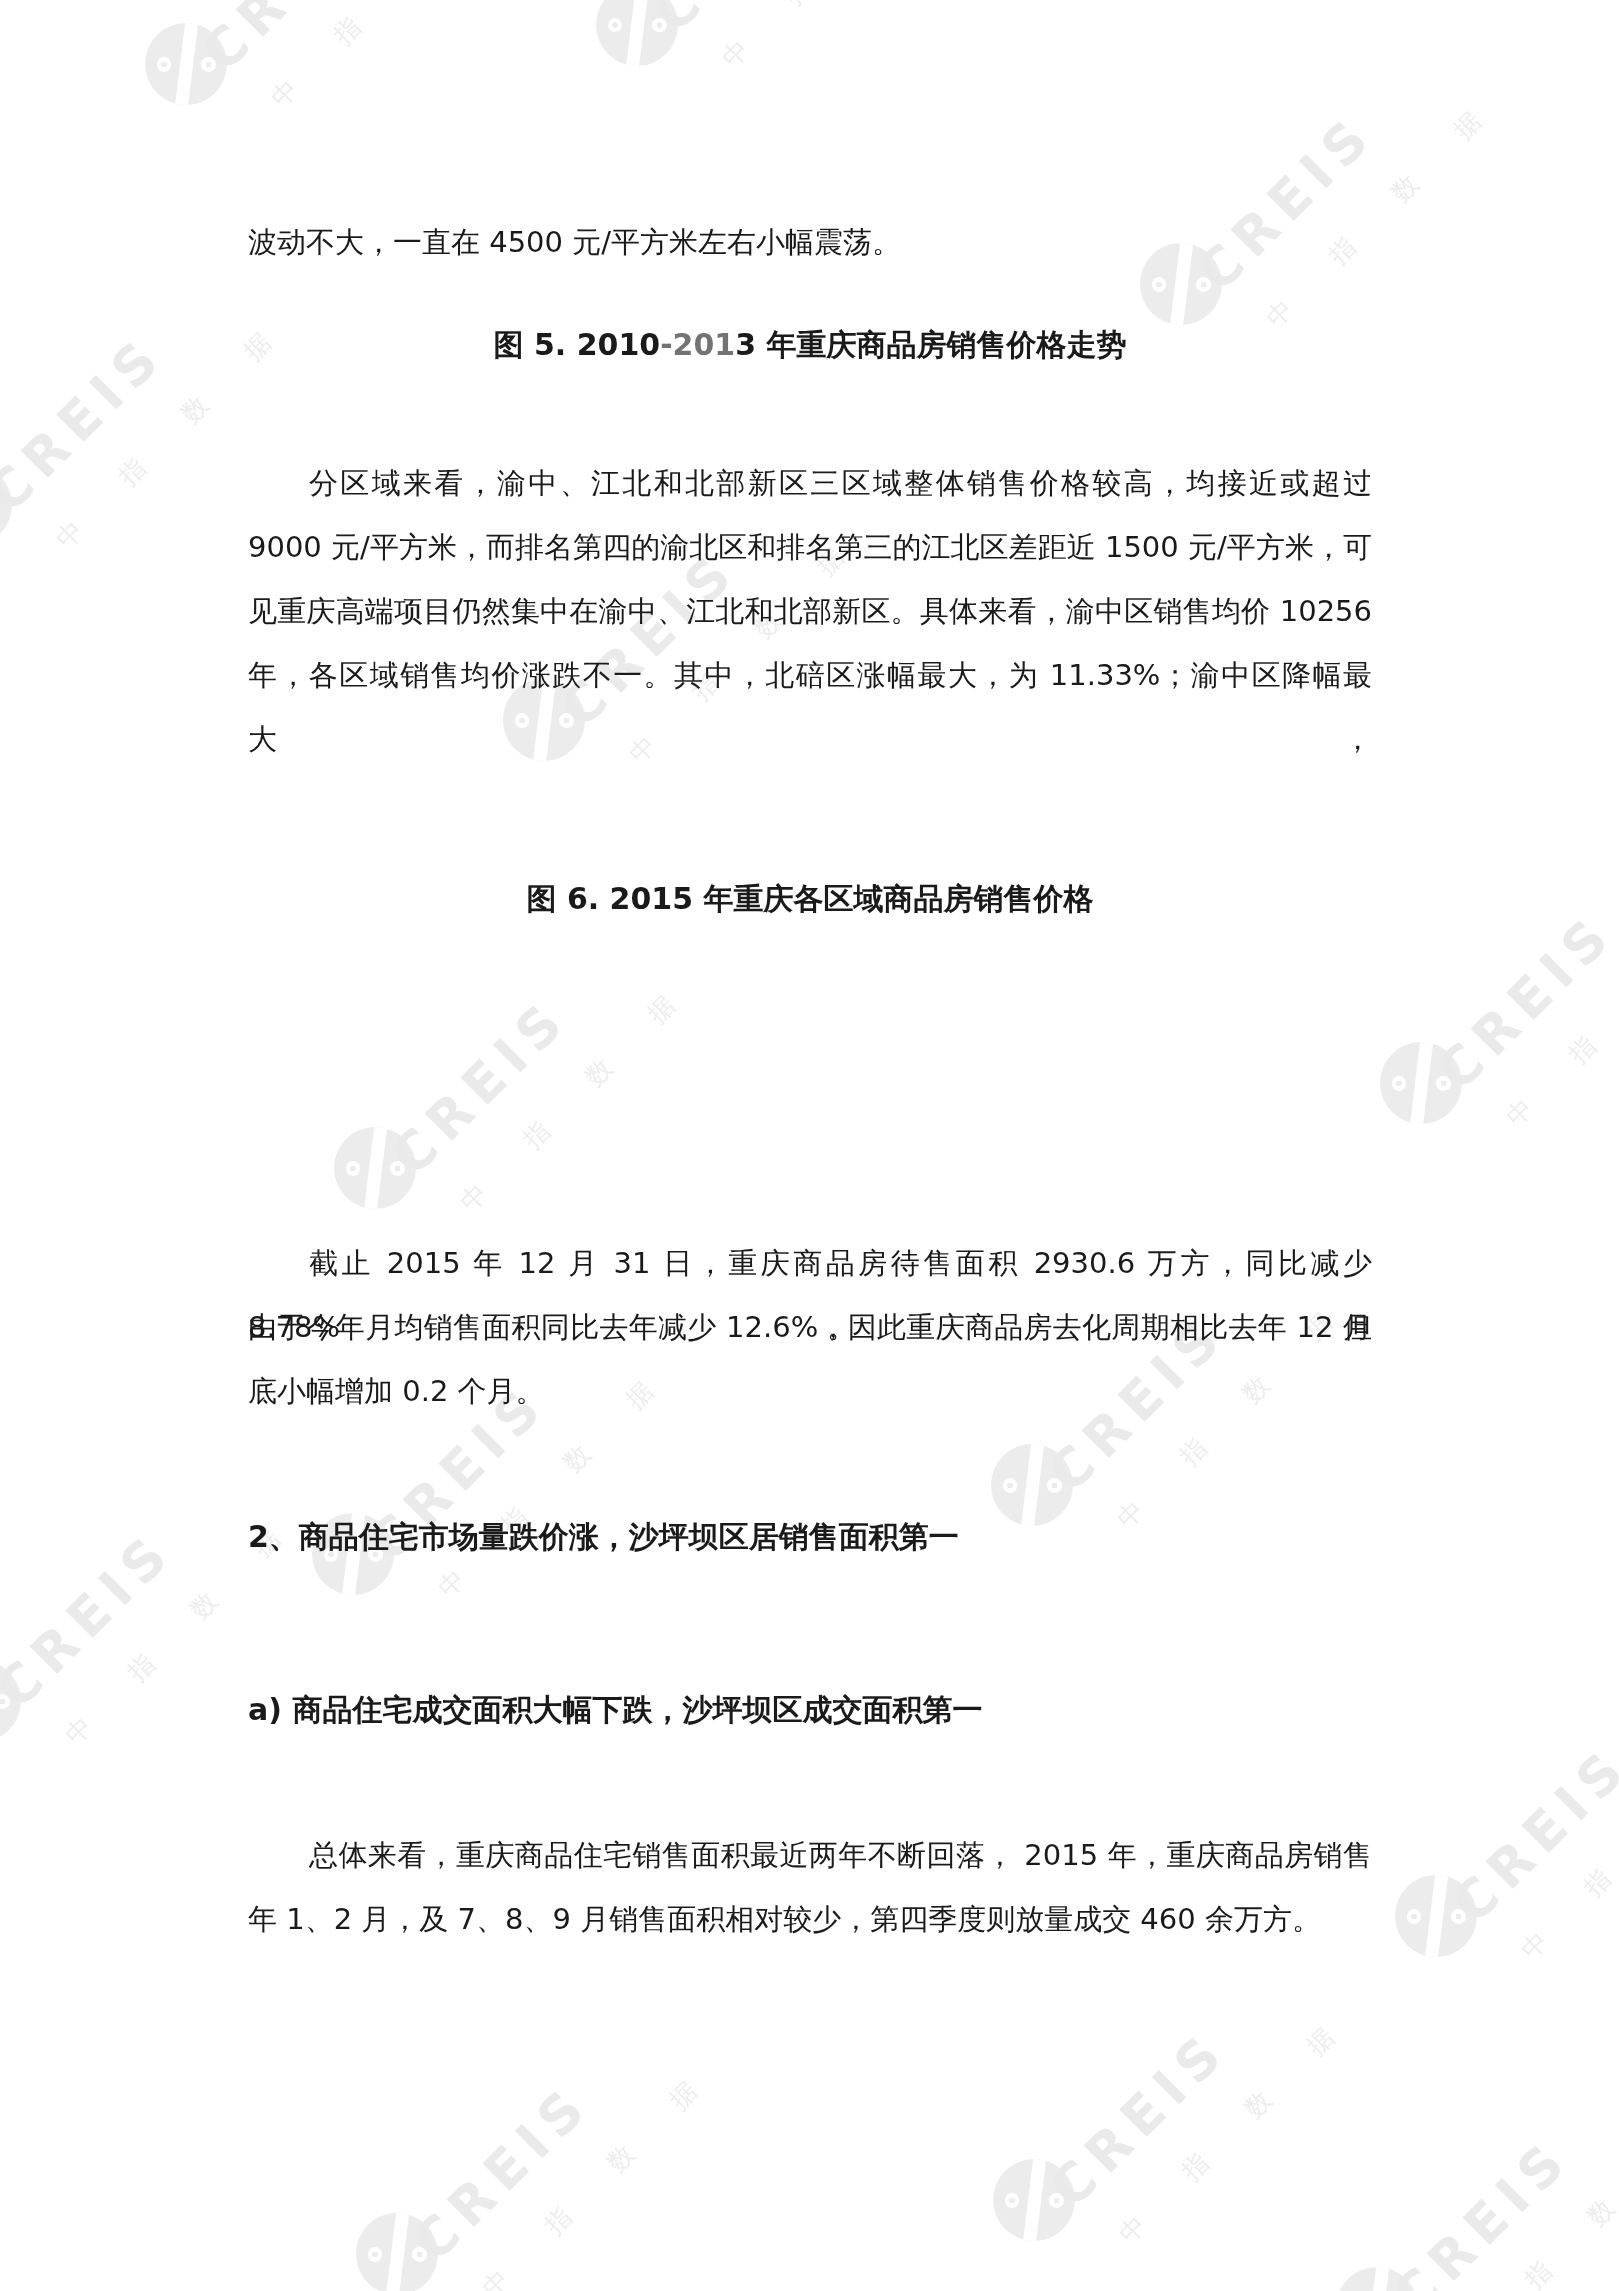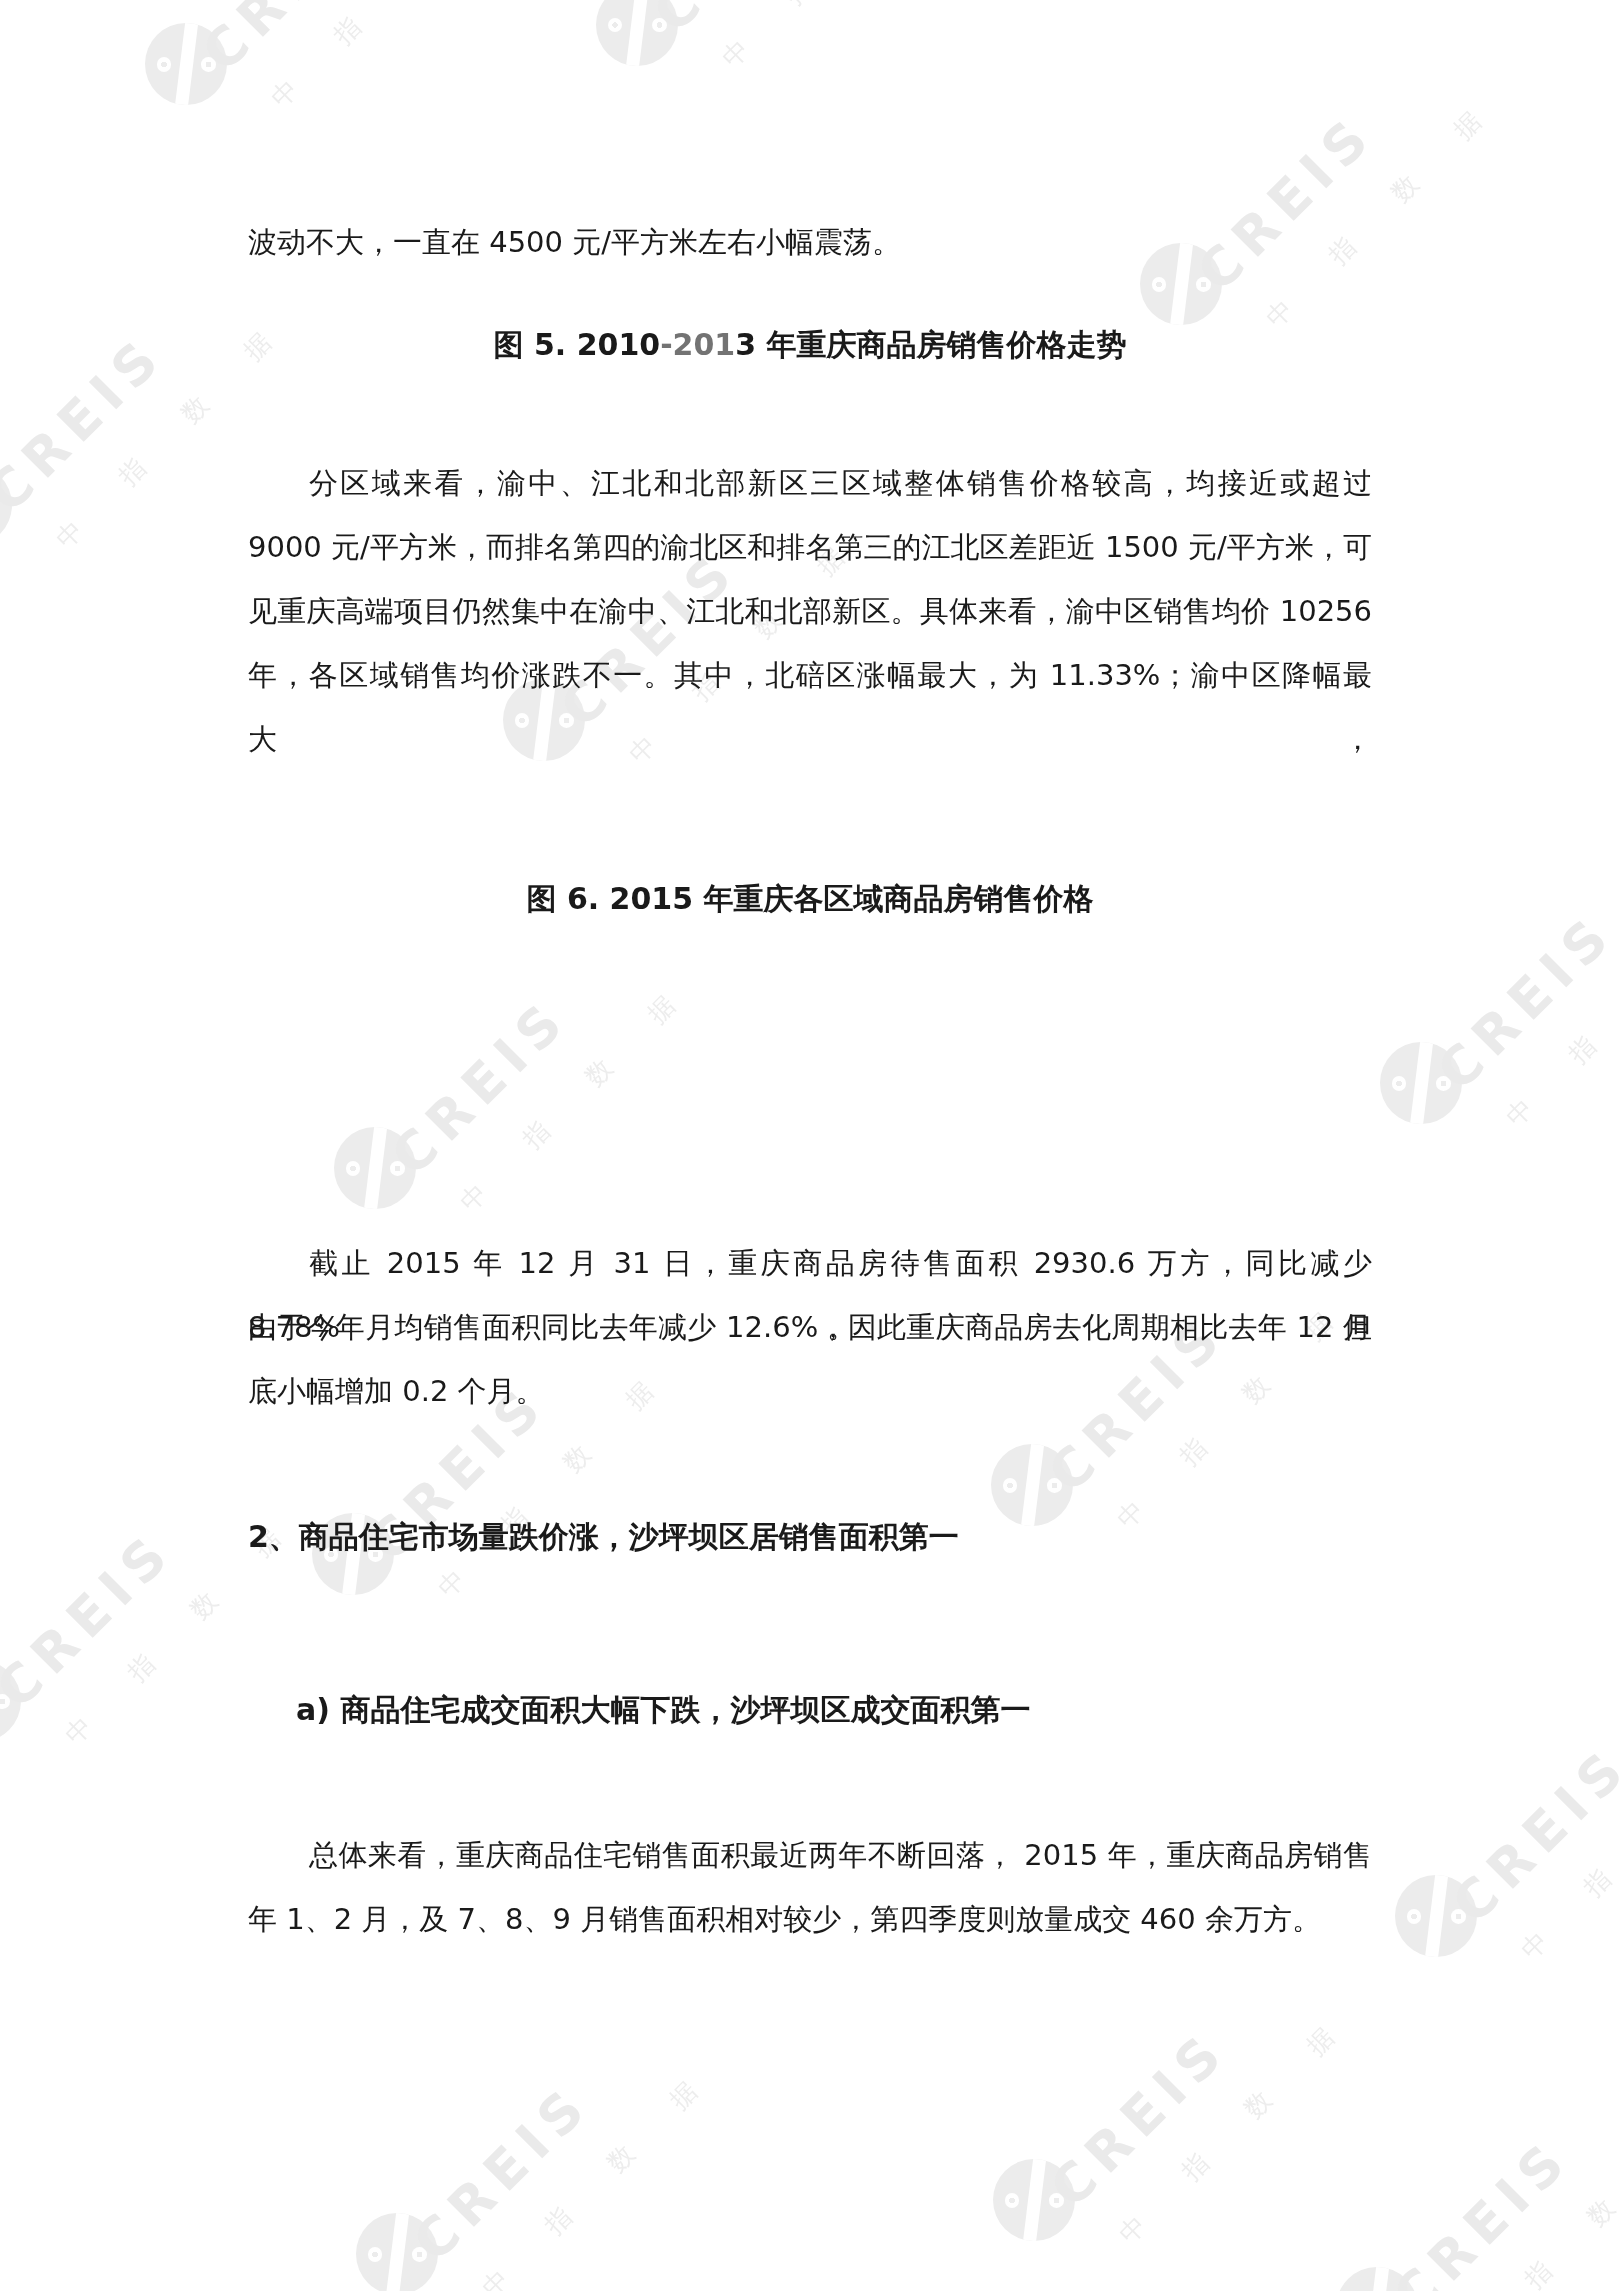--- a/index.html
+++ b/index.html
@@ -185,21 +185,21 @@
 
 
   <div class="blk" style="top:1231px;">
       <div class="pline pline-first">截止 2015 年 12 月 31 日，重庆商品房待售面积 2930.6 万方，同比减少 8.78%。但</div>
       <div class="pline">由于今年月均销售面积同比去年减少 12.6%，因此重庆商品房去化周期相比去年 12 月</div>
       <div class="pline pline-last">底小幅增加 0.2 个月。</div>
     </div>
 
   <div class="blk subhead" style="top:1515px;">2、商品住宅市场量跌价涨，沙坪坝区居销售面积第一</div>
 
-  <div class="blk subhead" style="top:1688px;margin-left:48px;">a) 商品住宅成交面积大幅下跌，沙坪坝区成交面积第一</div>
+  <div class="blk subhead" style="top:1688px;">a) 商品住宅成交面积大幅下跌，沙坪坝区成交面积第一</div>
 
   <div class="blk" style="top:1823px;">
       <div class="pline pline-first">总体来看，重庆商品住宅销售面积最近两年不断回落， 2015 年，重庆商品房销售</div>
       <div class="pline pline-last">年 1、2 月，及 7、8、9 月销售面积相对较少，第四季度则放量成交 460 余万方。</div>
     </div>
 
 </div>
 
 
 </body></html>

